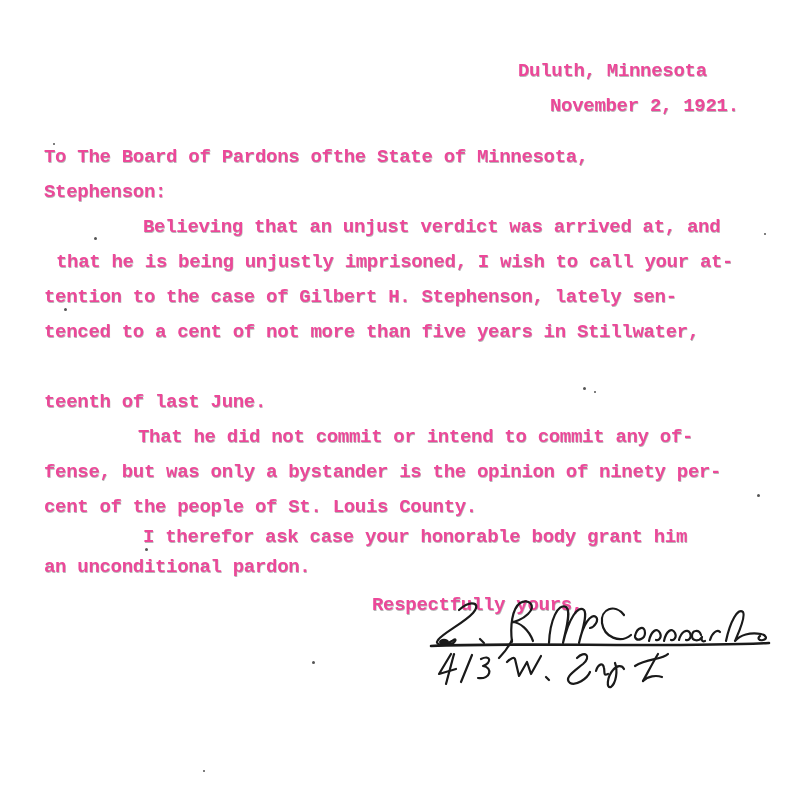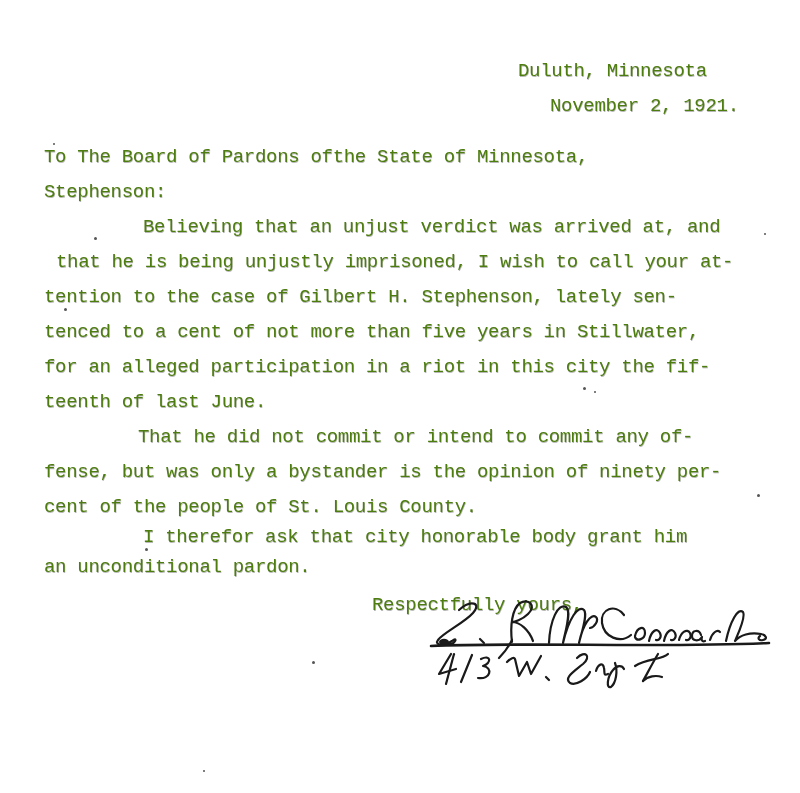--- a/index.html
+++ b/index.html
@@ -8,22 +8,22 @@
     width:800px;height:793px;
     background:#ffffff;
     overflow:hidden;
     font-family:"Liberation Mono","DejaVu Sans Mono",monospace;
   }
   .tline{
     position:absolute;
     white-space:pre;
     font-size:19px;
     line-height:22px;
-    font-weight:400;
-    color:#4d7c0f;
+    font-weight:700;
+    color:#ec4899;
     letter-spacing:-0.3px;
     text-shadow:0.5px 0.5px 0 rgba(30,30,30,0.32);
   }
   .speck{
     position:absolute;
     background:#2b2b2b;
     border-radius:50%;
     opacity:.8;
   }
   .signature-block{
@@ -48,26 +48,25 @@
   <div class="tline" style="left:518px;top:60px">Duluth, Minnesota</div>
   <div class="tline" style="left:550px;top:95px">November 2, 1921.</div>
 
   <div class="tline" style="left:44px;top:146px">To The Board of Pardons ofthe State of Minnesota,</div>
   <div class="tline" style="left:44px;top:181px">Stephenson:</div>
 
   <div class="tline" style="left:143px;top:216px">Believing that an unjust verdict was arrived at, and</div>
   <div class="tline" style="left:56px;top:251px">that he is being unjustly imprisoned, I wish to call your at-</div>
   <div class="tline" style="left:44px;top:286px">tention to the case of Gilbert H. Stephenson, lately sen-</div>
   <div class="tline" style="left:44px;top:321px">tenced to a cent of not more than five years in Stillwater,</div>
-  <div class="tline" style="left:44px;top:356px">for an alleged participation in a riot in this city the fif-</div>
   <div class="tline" style="left:44px;top:391px">teenth of last June.</div>
   <div class="tline" style="left:138px;top:426px">That he did not commit or intend to commit any of-</div>
   <div class="tline" style="left:44px;top:461px">fense, but was only a bystander is the opinion of ninety per-</div>
   <div class="tline" style="left:44px;top:496px">cent of the people of St. Louis County.</div>
-  <div class="tline" style="left:143px;top:526px">I therefor ask that city honorable body grant him</div>
+  <div class="tline" style="left:143px;top:526px">I therefor ask case your honorable body grant him</div>
   <div class="tline" style="left:44px;top:556px">an unconditional pardon.</div>
 
   <div class="tline" style="left:372px;top:594px">Respectfully yours,</div>
 
   <div class="signature-block" aria-label="L. R. McConnach">
     <svg width="370" height="100" viewBox="0 0 370 100">
 
       <path d="M44,14 C56,3 67,7 58,17 C49,27 28,37 23,44 C19,49 29,51 37,45 C43,40 41,48 33,49"></path>
       <ellipse cx="29" cy="46" rx="5" ry="3.2" fill="#1a1a1a"></ellipse>
       <path d="M65,43 l4,4"></path>

